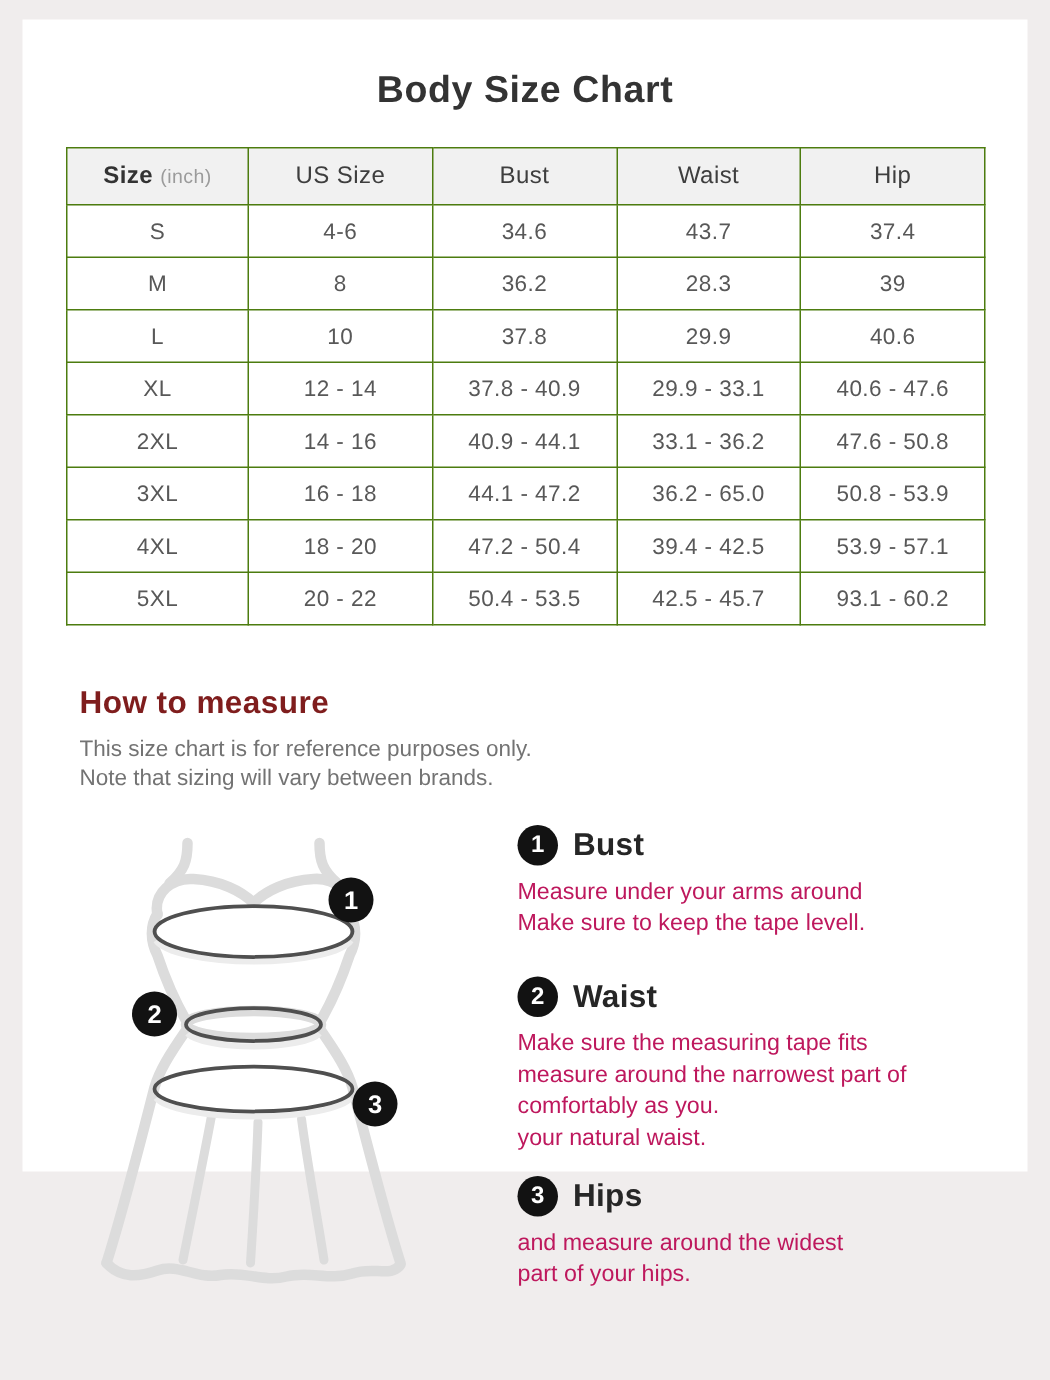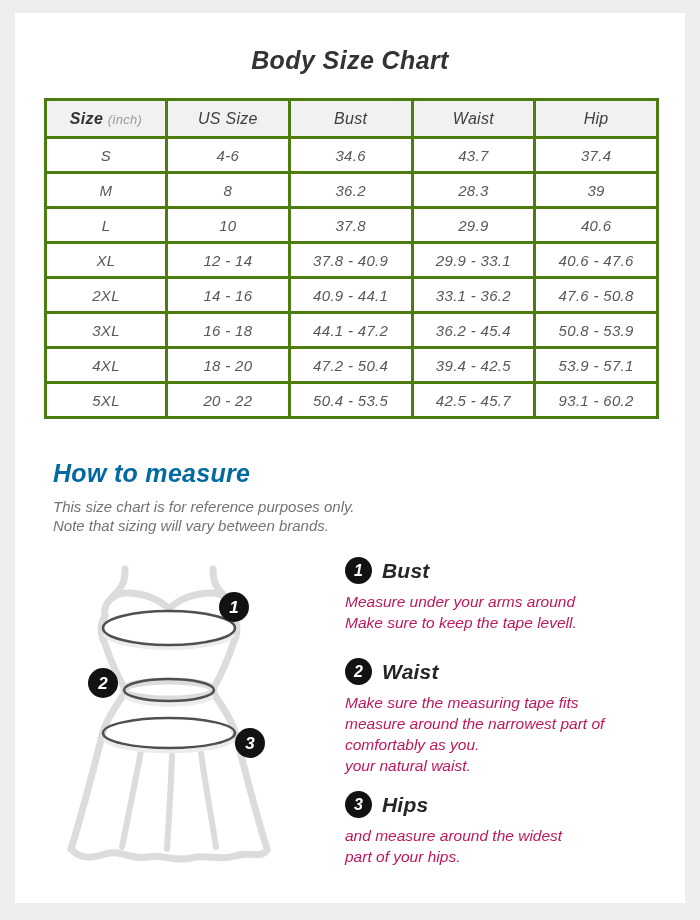--- a/index.html
+++ b/index.html
@@ -5,42 +5,41 @@
   * { margin:0; padding:0; box-sizing:border-box; }
   html,body { width:700px; height:920px; }
   body {
     background:#f0eded;
     font-family:"Liberation Sans", sans-serif;
     position:relative;
     overflow:hidden;
   }
   .card {
     position:absolute; left:15px; top:13px;
-    width:670px; height:890px;
+    width:670px; height:768px;
     background:#ffffff;
-    font-style:italic;
   }
   
   .page-title {
     margin-top:33px;
     text-align:center;
     font-size:25px;
     font-weight:800;
     color:#333333;
     letter-spacing:.4px;
   }
   
   table.size-table {
     margin:23px 0 0 29px;
     width:612px;
     border-collapse:collapse;
     table-layout:fixed;
   }
   .size-table th, .size-table td {
-    border:3px solid #4d7c0f;
+    border:1px solid #4d7c0f;
     text-align:center;
     vertical-align:middle;
   }
   .size-table th {
     background:#f1f1f1;
     height:38px;
     font-size:16px;
     font-weight:500;
     color:#3e3e3e;
     letter-spacing:.3px;
@@ -51,23 +50,23 @@
     height:35px;
     font-size:15px;
     color:#585858;
     letter-spacing:.3px;
   }
   .size-table col.c0 { width:121px; }
   .size-table col.cx { width:122.75px; }
   
   .howto { margin:40px 0 0 38px; }
   .howto-title {
-    font-size:25px;
-    font-weight:800;
-    color:#0369a1;
+    font-size:21px;
+    font-weight:800;
+    color:#7f1d1d;
     letter-spacing:.3px;
   }
   .howto-note {
     margin-top:9px;
     font-size:15px;
     color:#737373;
     line-height:19px;
   }
   
   .measure-row { display:flex; margin-top:20px; padding-left:30px; }
@@ -168,21 +167,21 @@
         <td>2XL</td>
         <td>14 - 16</td>
         <td>40.9 - 44.1</td>
         <td>33.1 - 36.2</td>
         <td>47.6 - 50.8</td>
       </tr>
       <tr>
         <td>3XL</td>
         <td>16 - 18</td>
         <td>44.1 - 47.2</td>
-        <td>36.2 - 45.4</td>
+        <td>36.2 - 65.0</td>
         <td>50.8 - 53.9</td>
       </tr>
       <tr>
         <td>4XL</td>
         <td>18 - 20</td>
         <td>47.2 - 50.4</td>
         <td>39.4 - 42.5</td>
         <td>53.9 - 57.1</td>
       </tr>
       <tr>

